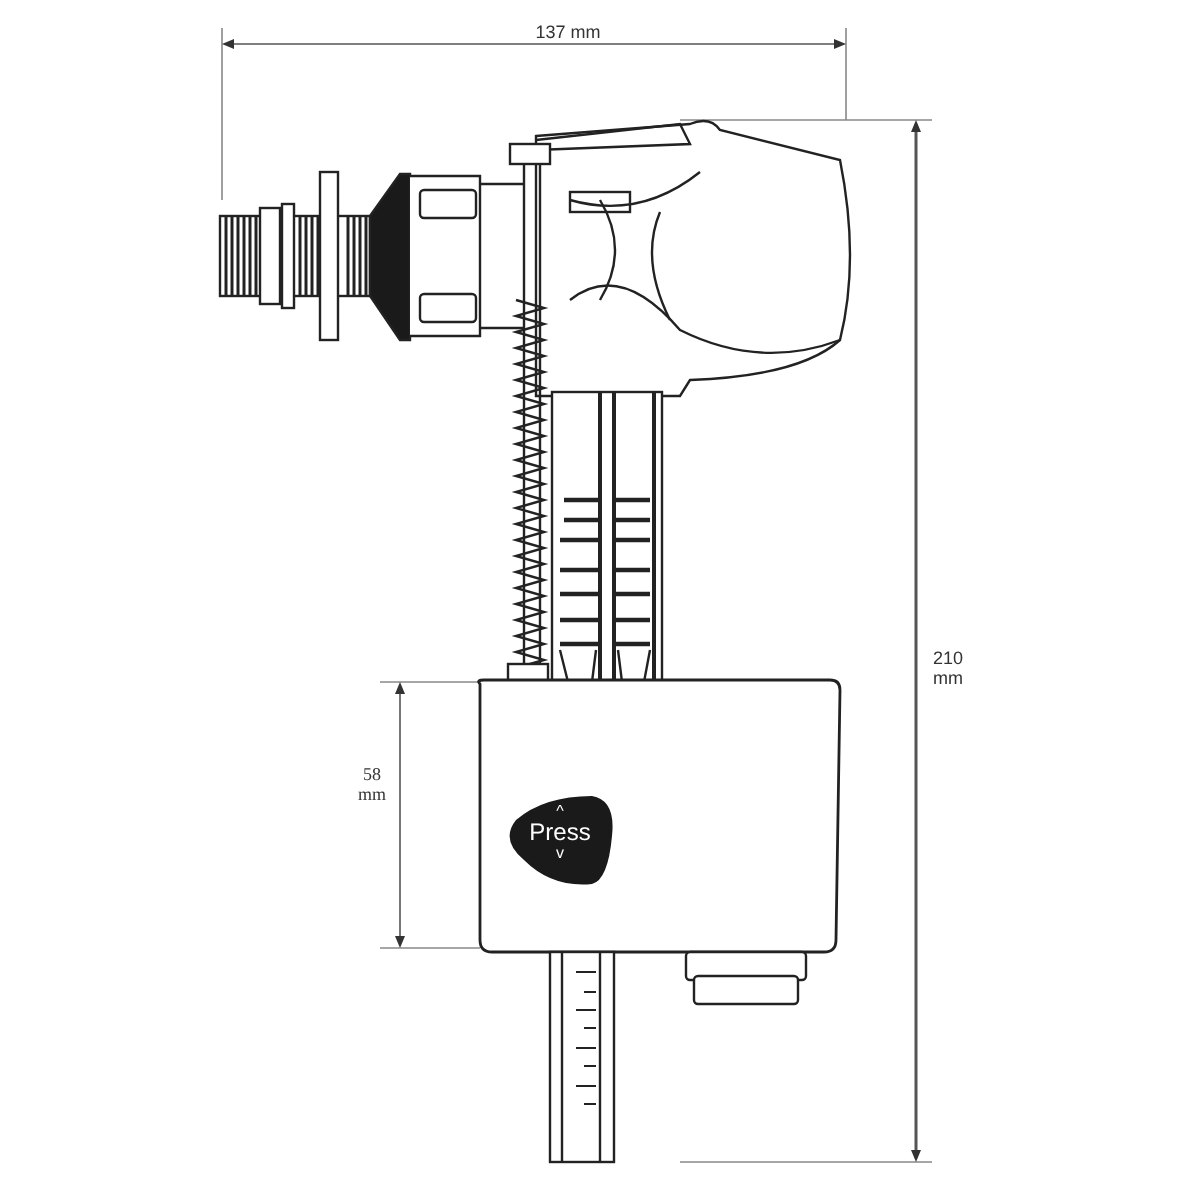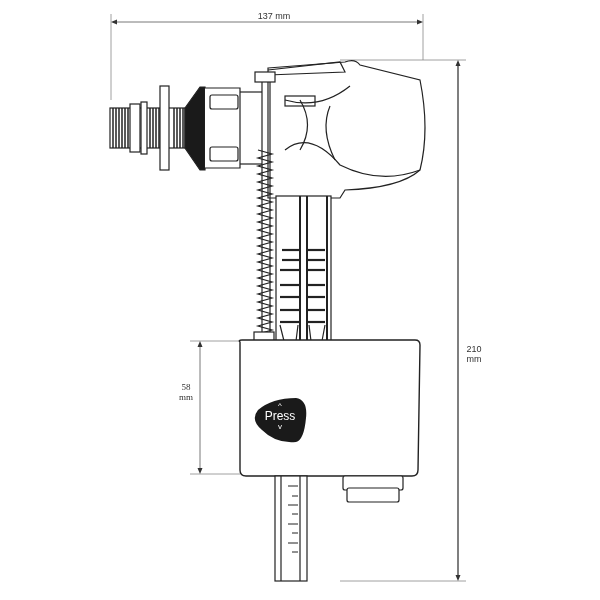--- a/index.html
+++ b/index.html
@@ -129,23 +129,23 @@
           <line x1="292" y1="552" x2="298" y2="552"></line>
       </g>
       <rect x="343" y="476" width="60" height="14" rx="2" fill="#fff"></rect>
       <rect x="347" y="488" width="52" height="14" rx="2" fill="#fff"></rect>
     </g>
   </g>
 
   <path d="M262 430 Q250 420 258 410 Q272 398 296 398 Q308 400 306 418 Q304 440 296 442 Q276 444 262 430 Z" fill="#1a1a1a"></path>
 </svg>
 
-<div class="dim-label" style="left:234px;top:11px;width:80px;">137 mm</div>
+<div class="dim-label" style="left:244px;top:11px;width:80px;">137 mm</div>
 
-<div class="dim-label" style="left:462px;top:344px;width:24px;">
+<div class="dim-label" style="left:462px;top:324px;width:24px;">
   <div>210</div>
   <div>mm</div>
 </div>
 
 <div class="dim-label" style="left:174px;top:382px;width:24px;font-family:Liberation Serif, serif;">
   <div>58</div>
   <div>mm</div>
 </div>
 
 <div class="press-label" style="left:258px;top:402px;width:44px;">

